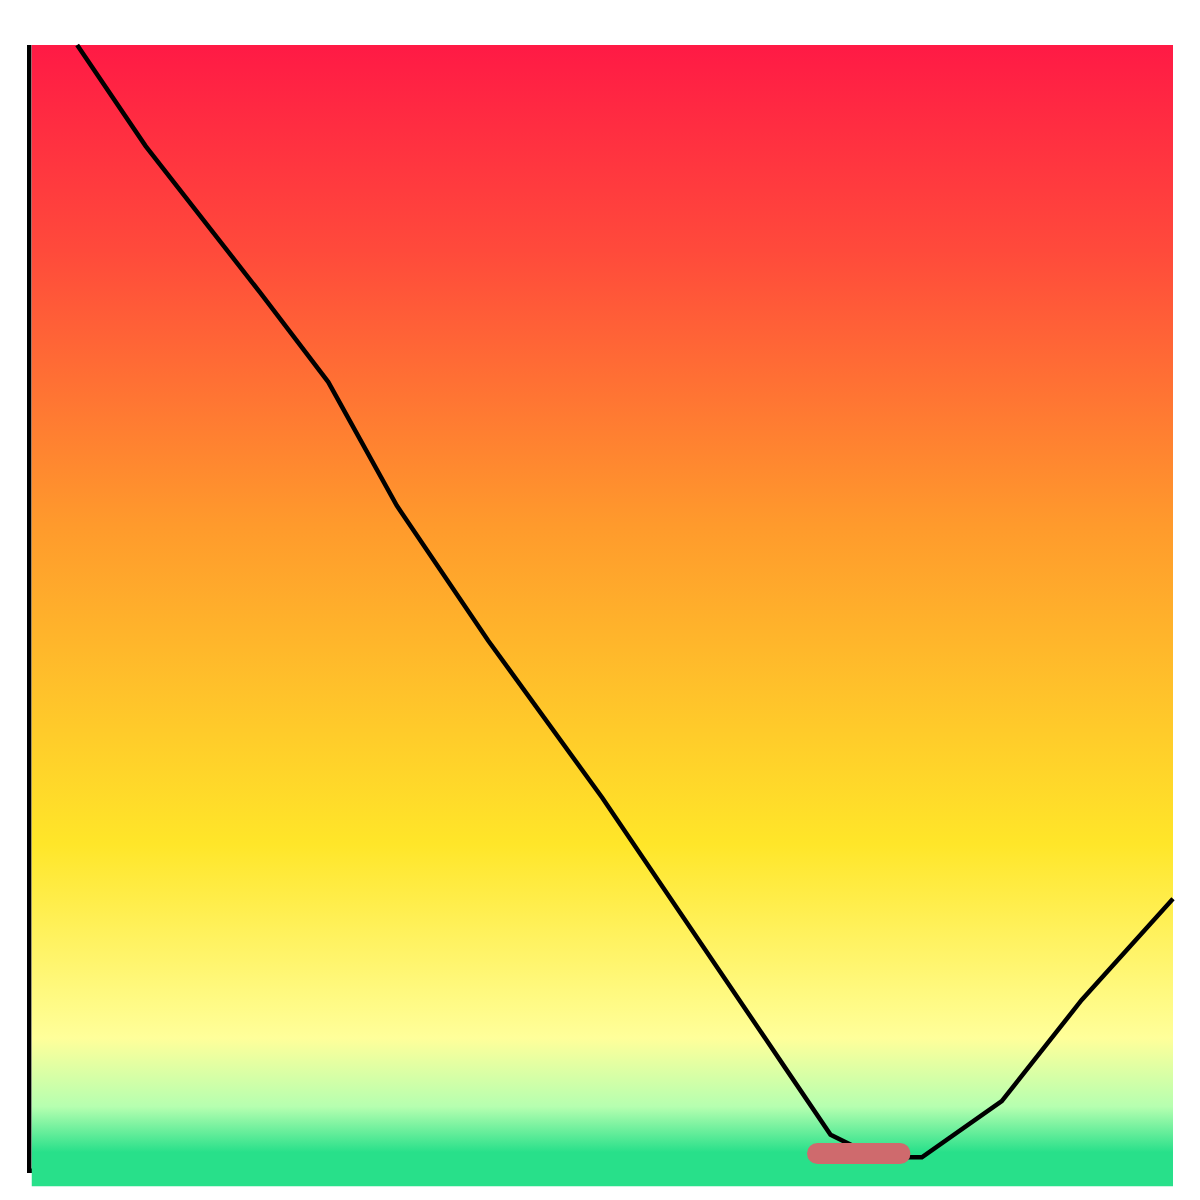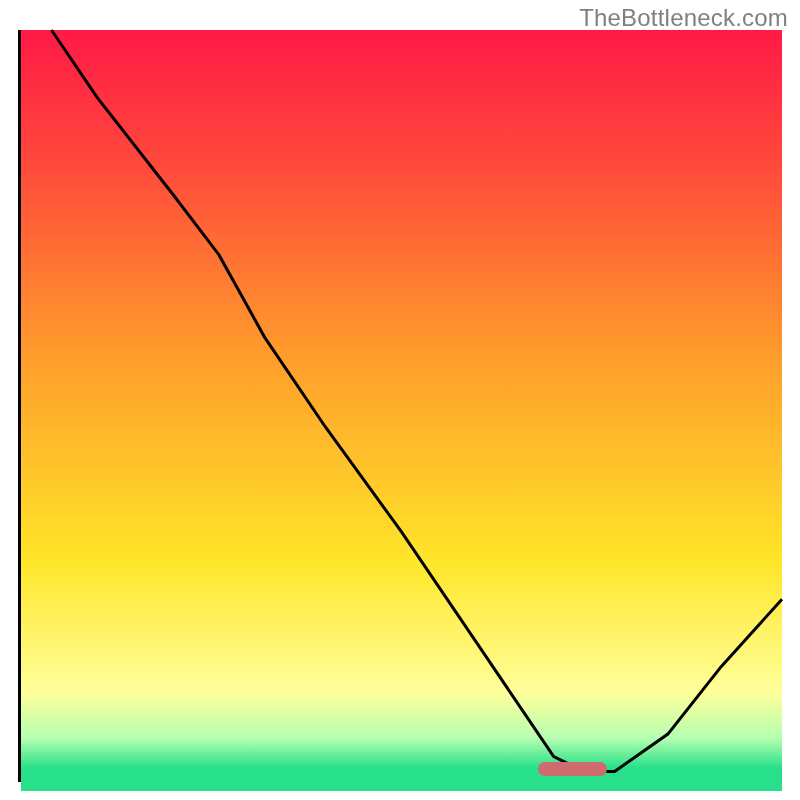--- a/index.html
+++ b/index.html
@@ -56,21 +56,20 @@
     height: 14px;
     border-radius: 7px;
     background: #cf6a6d;
   }
 </style>
 </head>
 <body>
 
 <div class="stage">
 
-  <div class="watermark">TheBottleneck.com</div>
 
   <div class="plot-area">
 
     <svg class="gradient-fill" viewBox="0 0 100 100" preserveAspectRatio="none">
       <defs>
         <linearGradient id="bg" x1="0" y1="0" x2="0" y2="1">
           <stop id="g0" offset="0%" stop-color="#ff1a45"></stop>
           <stop id="g1" offset="18%" stop-color="#ff4a3b"></stop>
           <stop id="g2" offset="42%" stop-color="#ff9a2c"></stop>
           <stop id="g3" offset="70%" stop-color="#ffe629"></stop>

